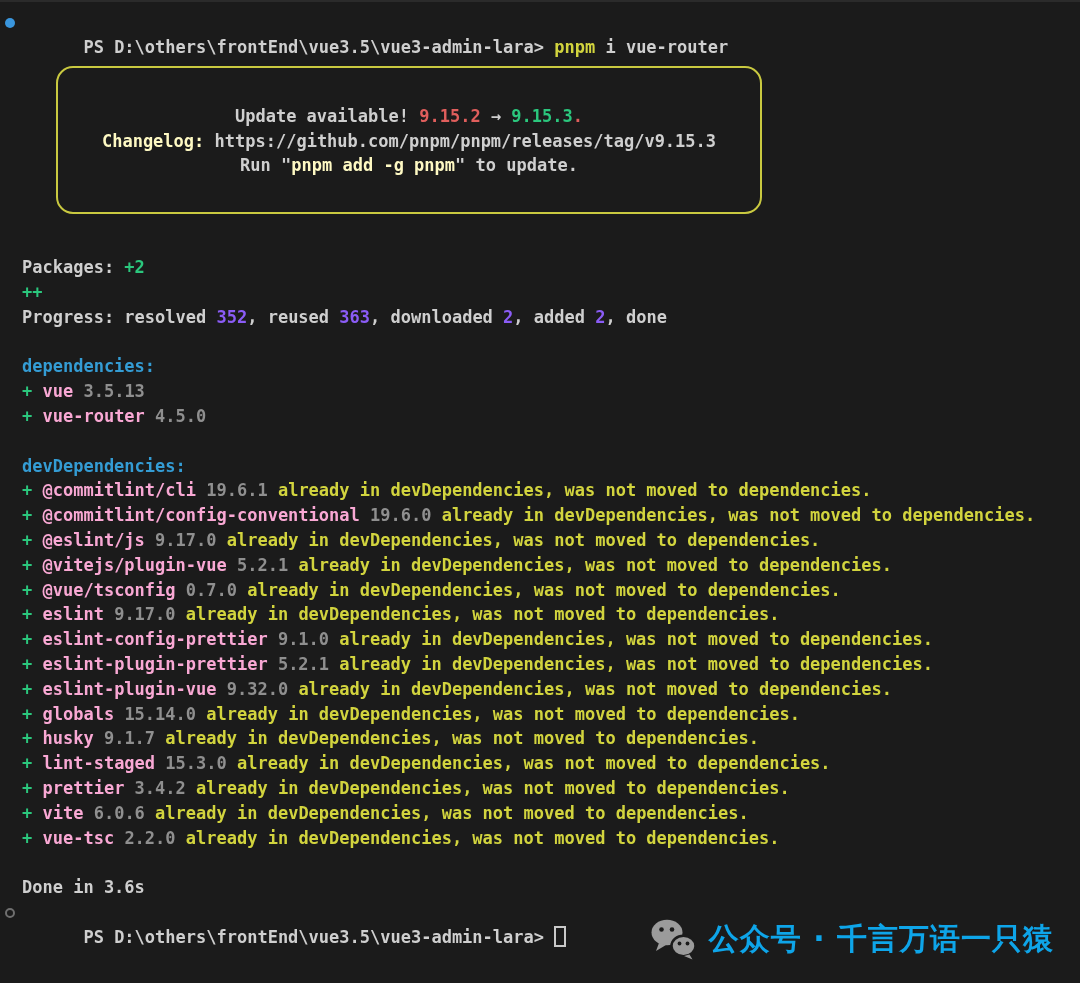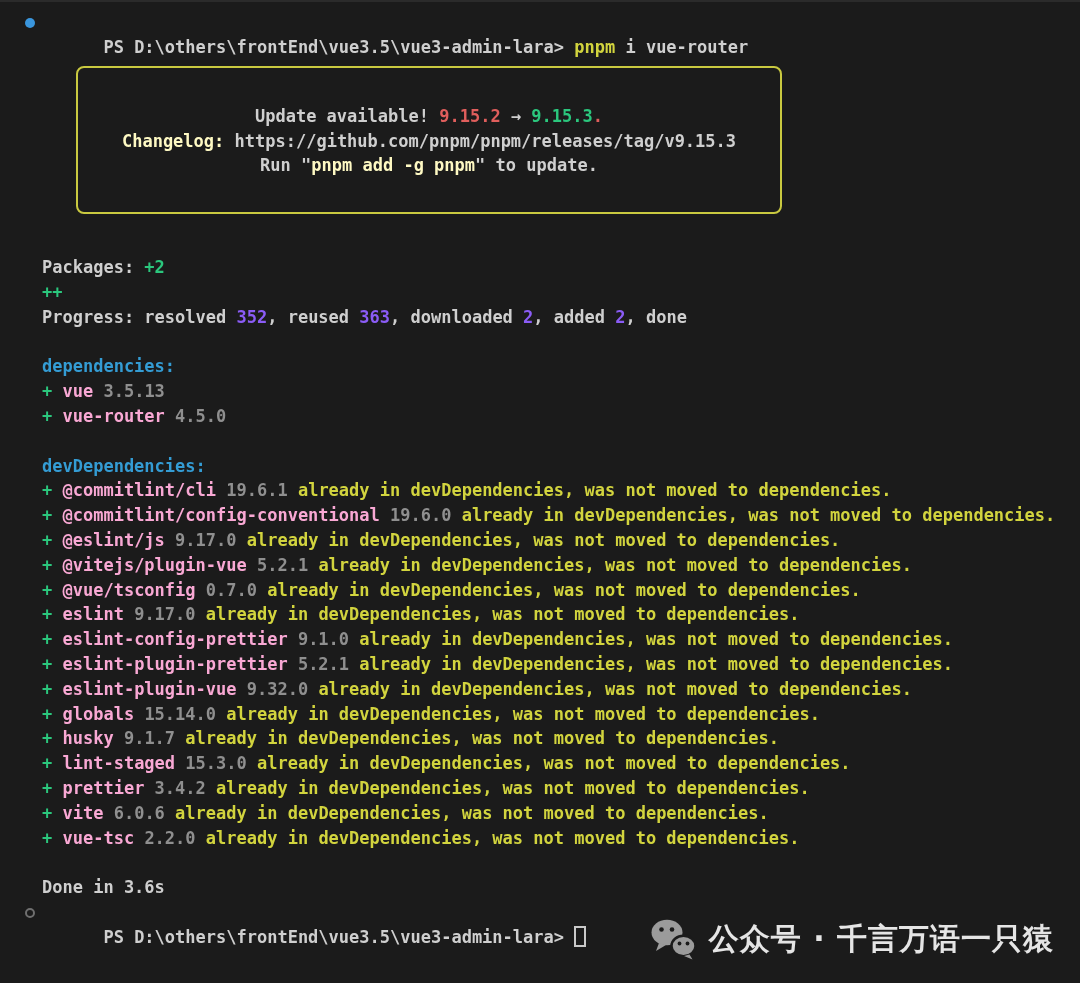--- a/index.html
+++ b/index.html
@@ -6,21 +6,20 @@
   .screen{
     position:relative;
     width:1080px;height:983px;
     background:#1b1b1b;
     box-sizing:border-box;
     border-top:2px solid rgba(255,255,255,0.07);
     overflow:hidden;
     font-family:"DejaVu Sans Mono","Liberation Mono",monospace;
     font-size:17px;line-height:24.8px;font-weight:600;
     color:#cfcfcf;
-    padding-left:20px;
   }
   .term{
     position:relative;
     padding:8px 0 0 22px;
   }
   .line{height:24.8px;white-space:pre;position:relative;}
   .c-fg{color:#cfcfcf}
   .c-white{color:#f9a8d4}
   .c-gray{color:#8f8f8f}
   .c-yellow{color:#d2d43e}
@@ -34,35 +33,35 @@
     border-radius:50%;background:#3a96dd;display:inline-block;
   }
   .cmd-ring{
     position:absolute;left:-17px;top:8px;width:10px;height:10px;
     border-radius:50%;border:2px solid #6f6f6f;box-sizing:border-box;display:inline-block;
   }
   .update-box{
     margin:31px 0 41px 34px;
     width:706px;
     border:2px solid #c9c940;
-    border-radius:8px;
+    border-radius:17px;
     padding:36px 0 34px 0;
     text-align:center;
     box-sizing:border-box;
   }
   .update-box .line{text-align:center;}
   .cursor{
     display:inline-block;width:12px;height:21px;
     border:2px solid #c9c9c9;box-sizing:border-box;
     vertical-align:middle;margin-top:-3px;
   }
   .watermark{
     position:absolute;right:26px;top:916px;
     display:flex;align-items:center;gap:12px;
-    color:#e5e5e5;
+    color:#0ea5e9;
     font-family:"DejaVu Sans","Liberation Sans",sans-serif;
     font-size:30px;font-weight:600;letter-spacing:1px;
     white-space:nowrap;
   }
 </style>
 </head>
 <body>
 
 <div class="screen">
   <div class="term">

